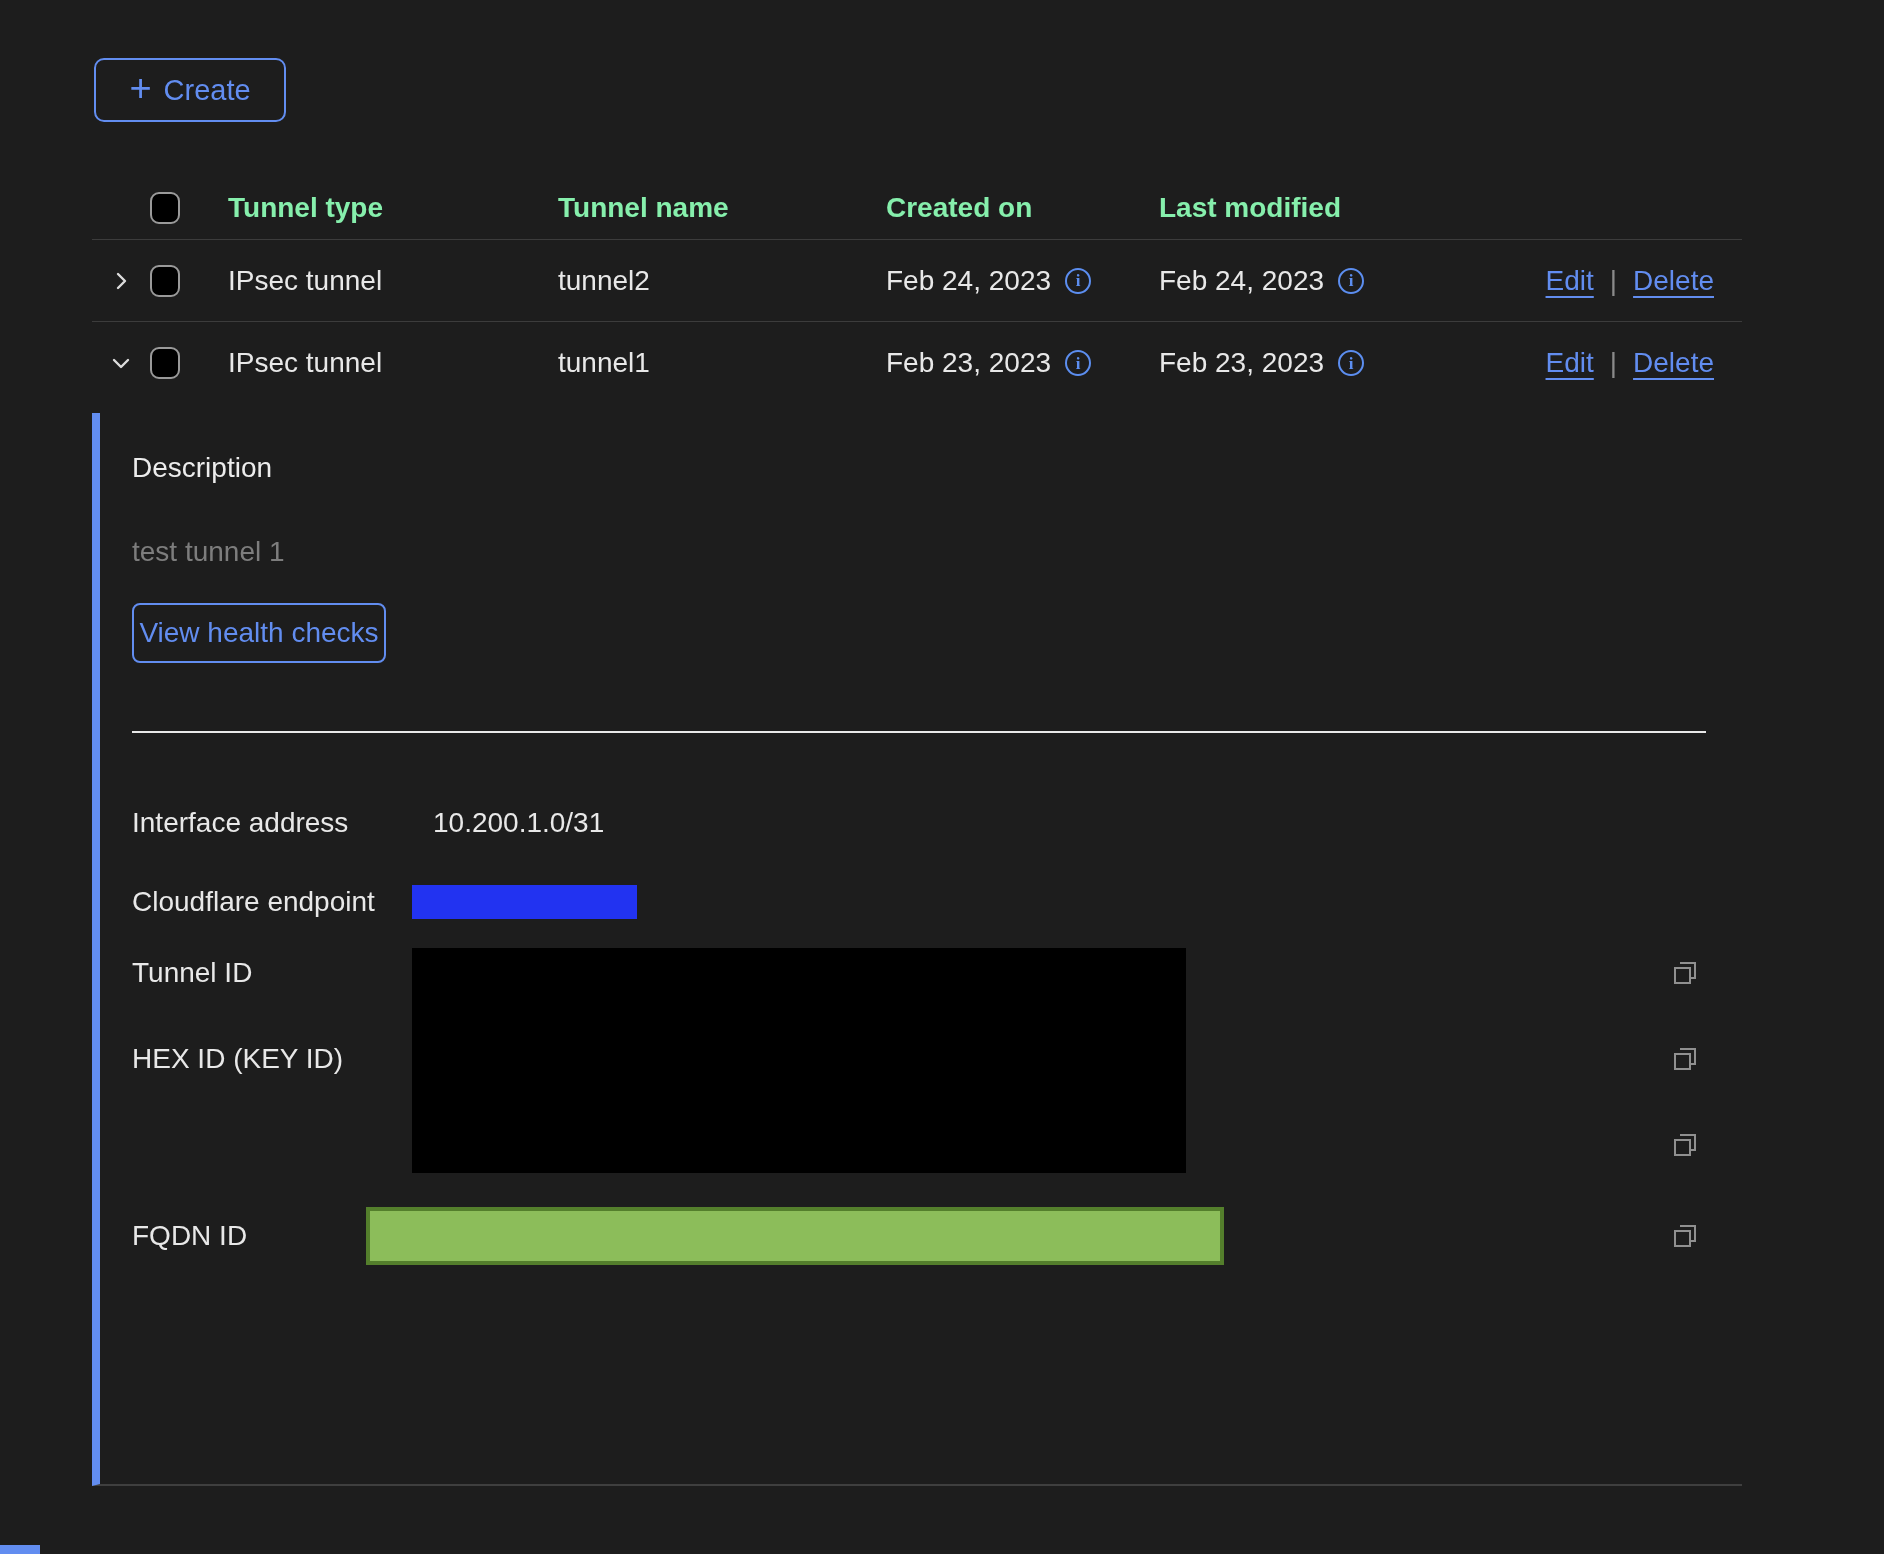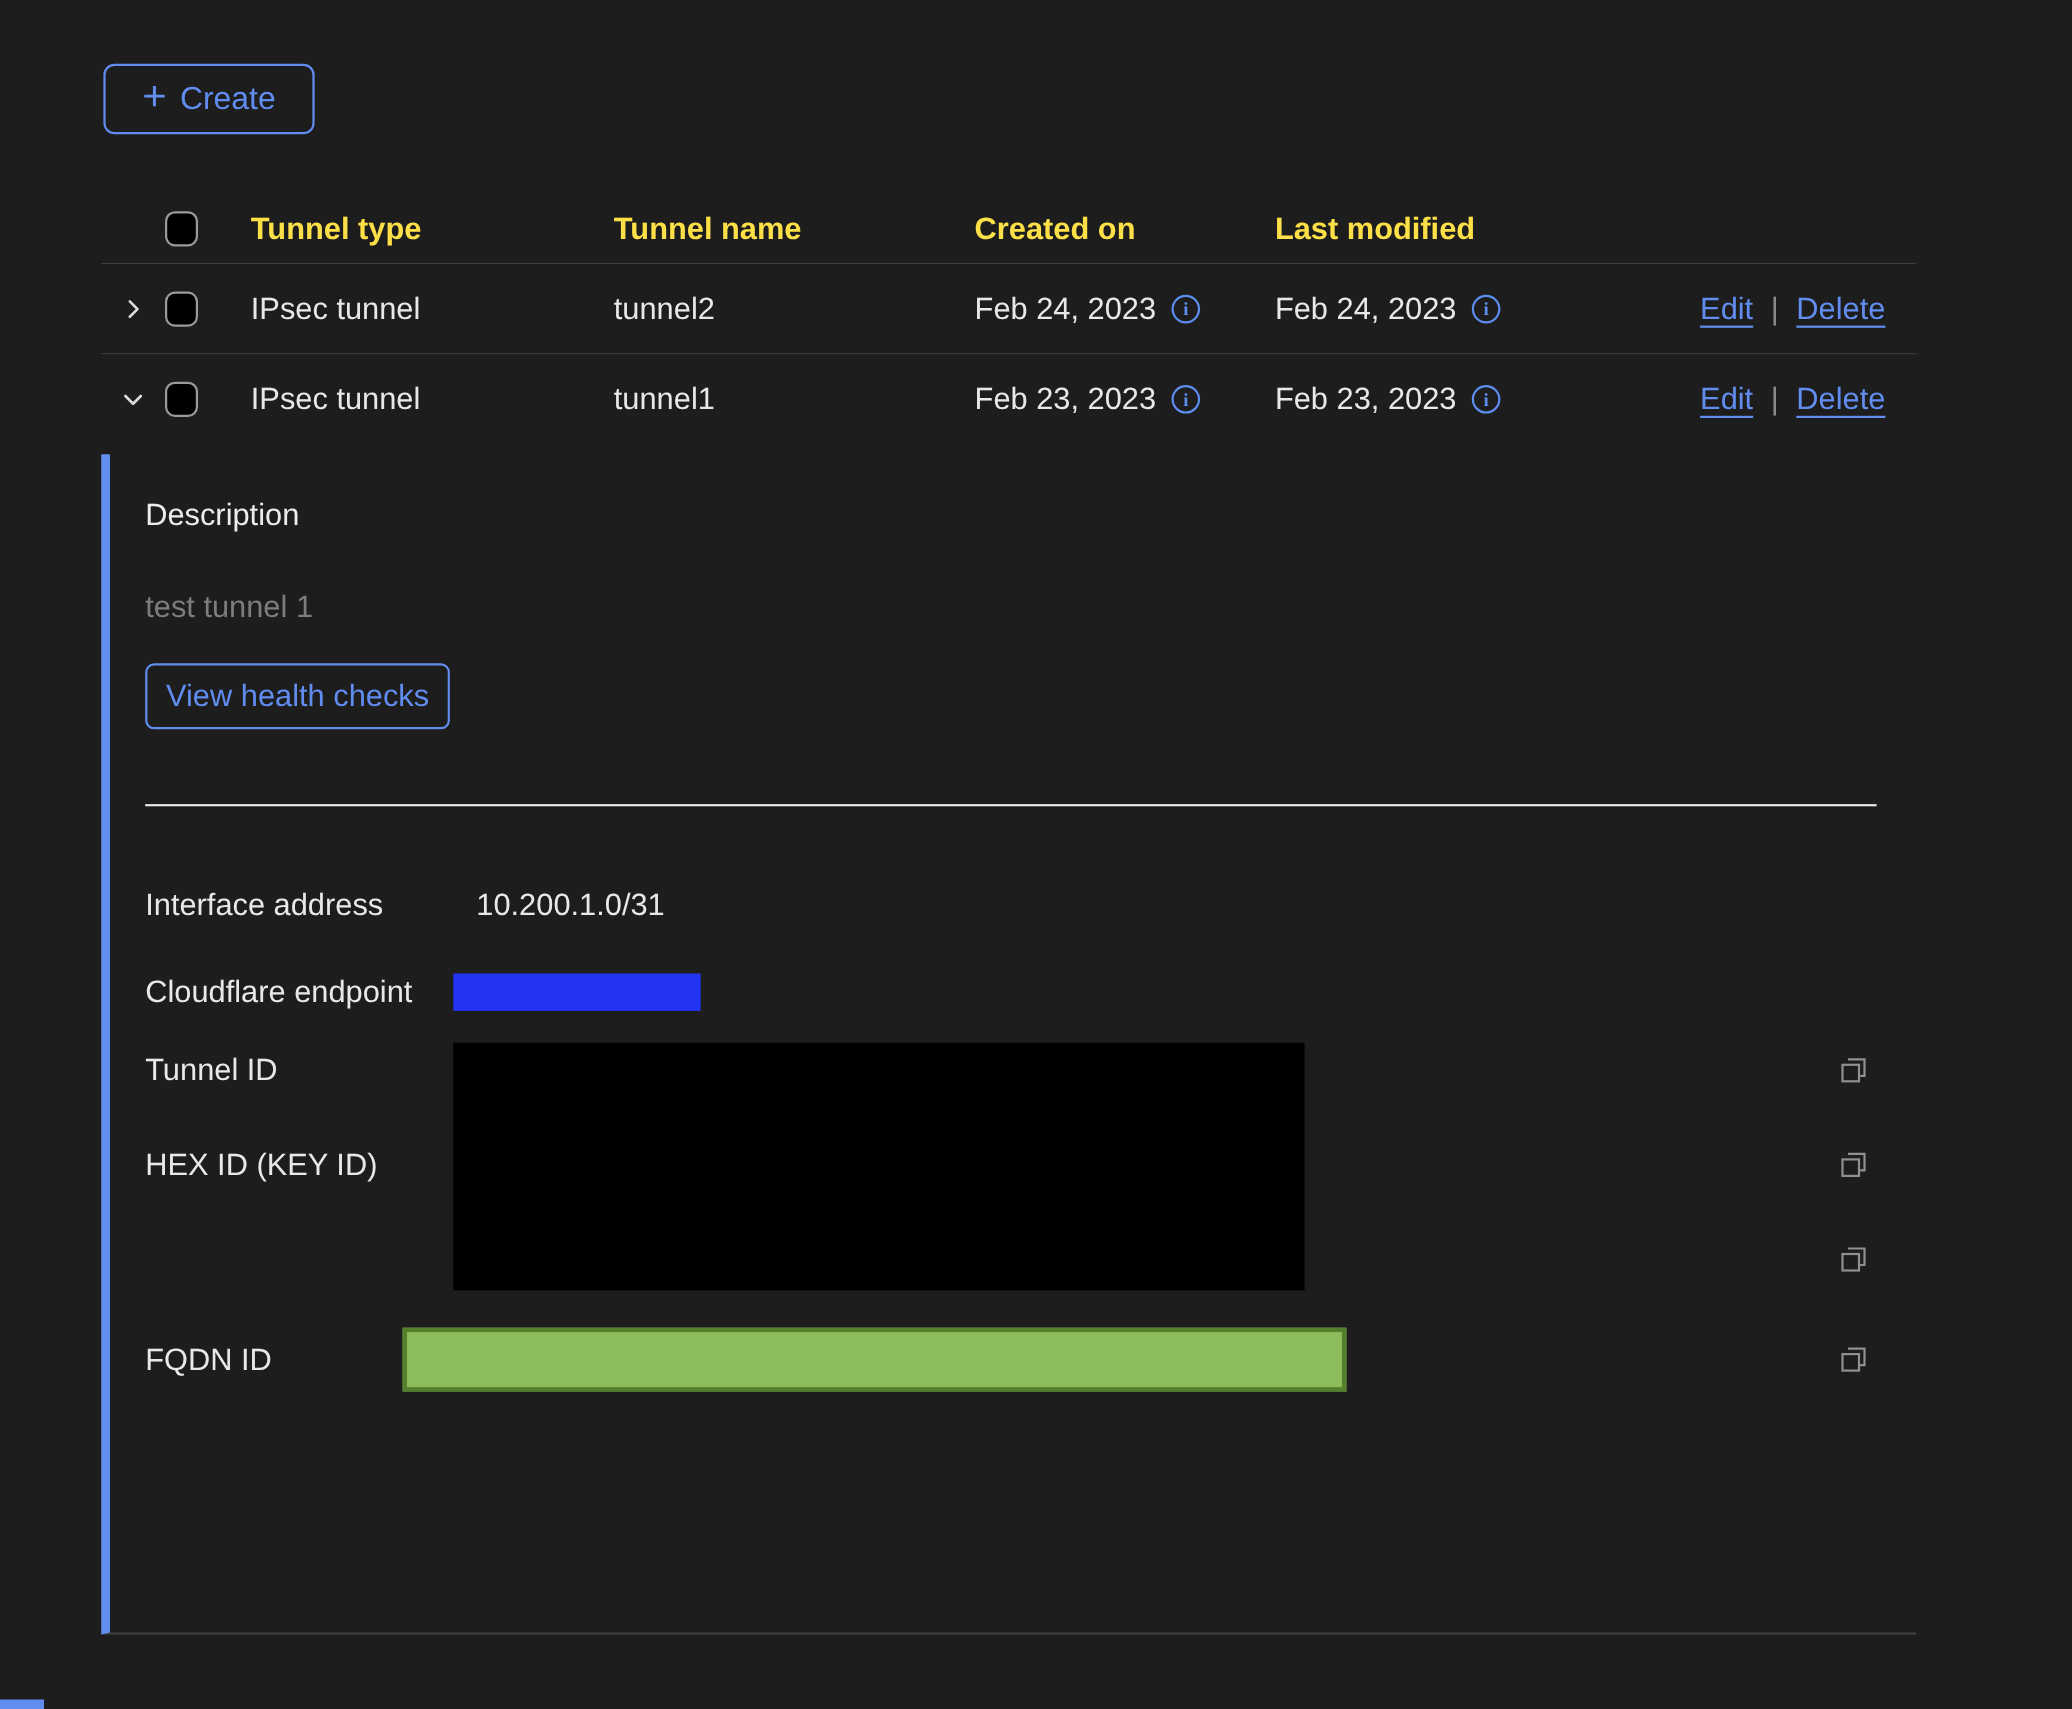--- a/index.html
+++ b/index.html
@@ -37,21 +37,21 @@
     font-size: 28px;
   }
   .t-row {
     display: grid;
     grid-template-columns: 58px 78px 330px 328px 273px 290px 1fr;
     align-items: center;
   }
   .t-head {
     height: 64px;
     font-weight: bold;
-    color: #fde047;
+    color: #86efac;
     border-bottom: 1px solid #3c3c3c;
   }
   .t-data { height: 82px; }
   .t-data.bordered { border-bottom: 1px solid #3c3c3c; }
   .chev-cell { display: flex; justify-content: center; align-items: center; cursor: pointer; }
   .checkbox {
     width: 30px; height: 32px;
     border: 2px solid #9a9a9a;
     border-radius: 9px;
     background: #000;
@@ -85,21 +85,21 @@
     width: 1650px; height: 1073px;
     border-left: 8px solid #628df0;
     border-bottom: 2px solid #3f3f3f;
     padding: 0 36px 0 32px;
     font-size: 28px;
   }
   .desc-label { margin-top: 38px; line-height: 34px; color: #ececec; }
   .desc-value { margin-top: 50px; line-height: 34px; color: #7d7d7d; }
   .health-btn {
     margin-top: 34px;
-    width: 277px; height: 60px;
+    width: 254px; height: 60px;
     border: 2px solid #628df0;
     border-radius: 8px;
     background: transparent;
     color: #628df0;
     font-size: 28px;
     font-family: "Liberation Sans", sans-serif;
     display: flex; align-items: center; justify-content: center;
     cursor: pointer;
   }
   .white-divider { margin-top: 68px; height: 2px; width: 1574px; background: #e8e8e8; }

